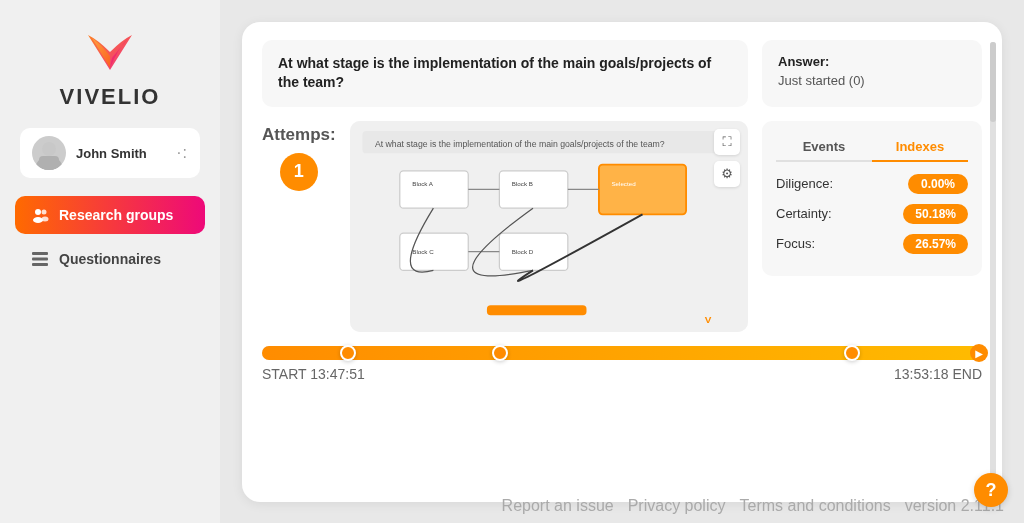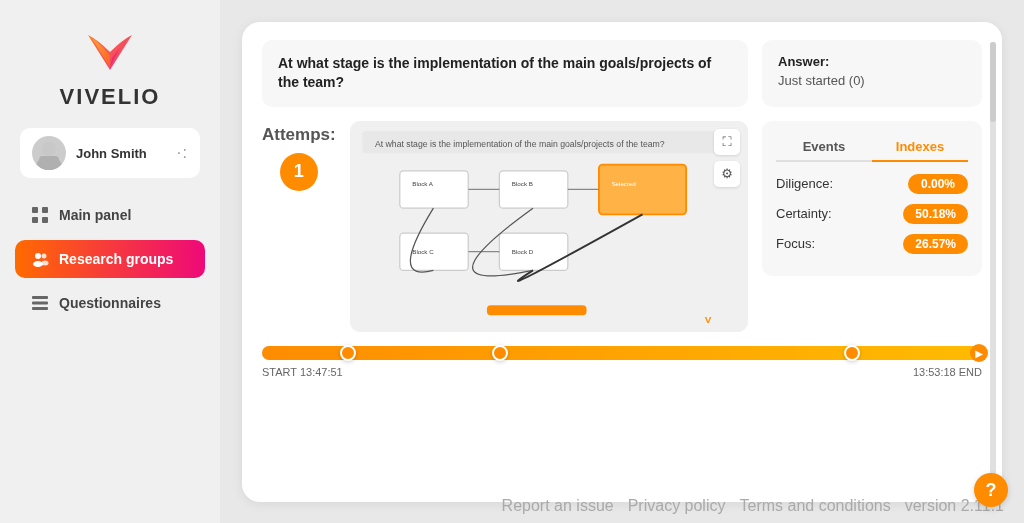--- a/index.html
+++ b/index.html
@@ -324,21 +324,21 @@
       background: #ff8c00;
       display: flex;
       align-items: center;
       justify-content: center;
       color: #fff;
       font-size: 10px;
     }
     .timeline-timestamps {
       display: flex;
       justify-content: space-between;
-      font-size: 11px;
+      font-size: 14px;
       color: #666;
     }
 
     
     .scrollbar-track {
       position: absolute;
       right: 6px;
       top: 20px;
       bottom: 20px;
       width: 6px;
@@ -427,31 +427,20 @@
       <svg viewBox="0 0 34 34" xmlns="http://www.w3.org/2000/svg">
         <circle cx="17" cy="34" r="14" fill="#b0b0b0"></circle>
         <circle cx="17" cy="13" r="7" fill="#c8c8c8"></circle>
         <rect x="7" y="20" width="20" height="14" rx="4" fill="#b0b0b0"></rect>
       </svg>
     </div>
     <span class="user-name">John Smith</span>
     <span class="user-dots">·:</span>
   </div>
 
-  <div class="nav-item">
-    <span class="nav-icon">
-      <svg width="18" height="18" viewBox="0 0 18 18">
-          <rect x="1" y="1" width="6" height="6" rx="1" fill="#666"></rect>
-          <rect x="11" y="1" width="6" height="6" rx="1" fill="#666"></rect>
-          <rect x="1" y="11" width="6" height="6" rx="1" fill="#666"></rect>
-          <rect x="11" y="11" width="6" height="6" rx="1" fill="#666"></rect>
-        </svg>
-    </span>
-    <span>Main panel</span>
-  </div>
 
   <div class="nav-item active">
     <span class="nav-icon">
       <svg width="18" height="18" viewBox="0 0 18 18">
           <circle cx="7" cy="6" r="3" fill="#fff"></circle>
           <ellipse cx="7" cy="14" rx="5" ry="3" fill="#fff"></ellipse>
           <circle cx="13" cy="6" r="2.5" fill="#fff" opacity="0.8"></circle>
           <ellipse cx="14" cy="13" rx="3.5" ry="2.5" fill="#fff" opacity="0.8"></ellipse>
         </svg>
     </span>

